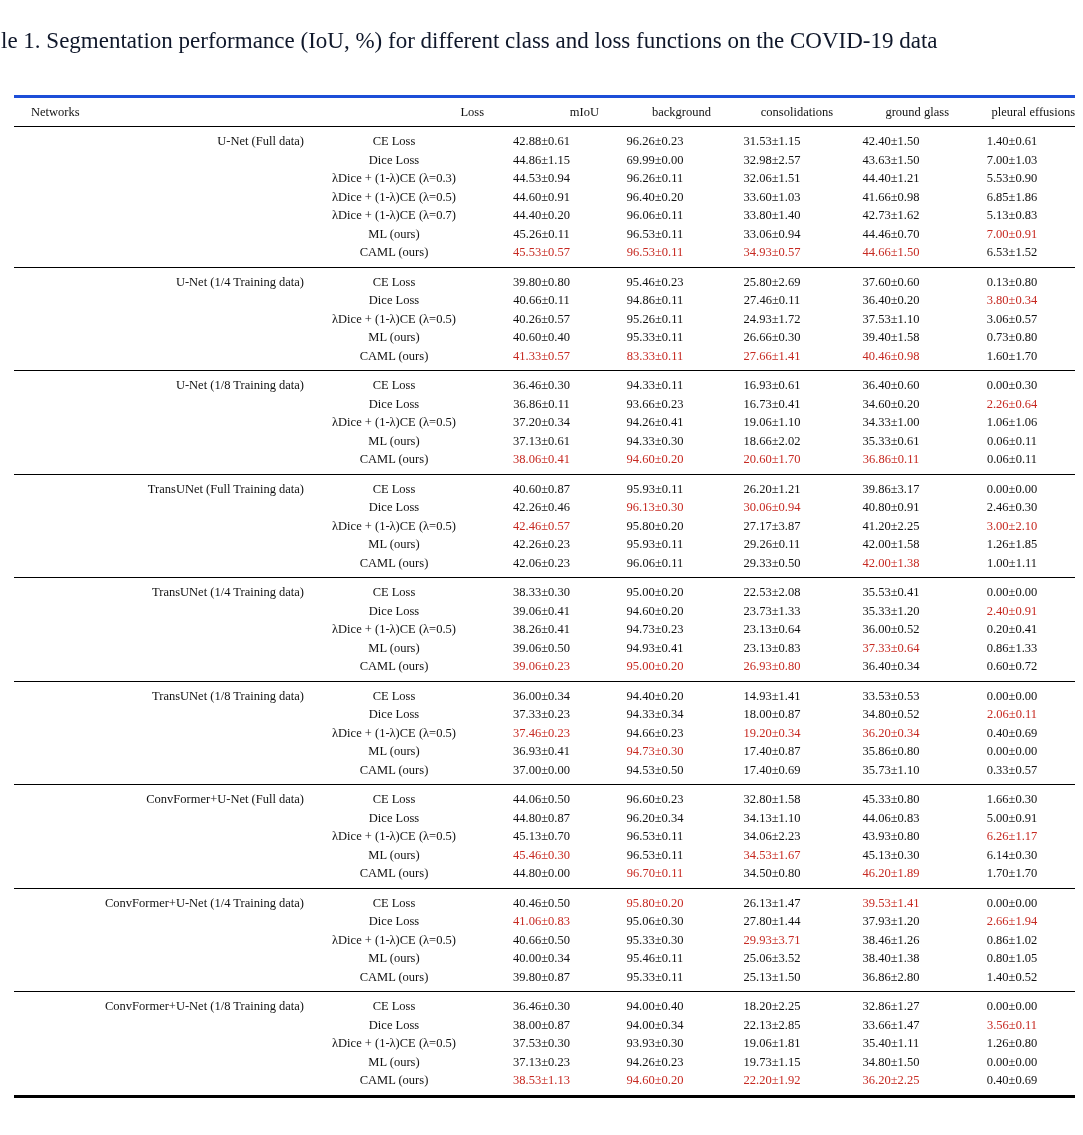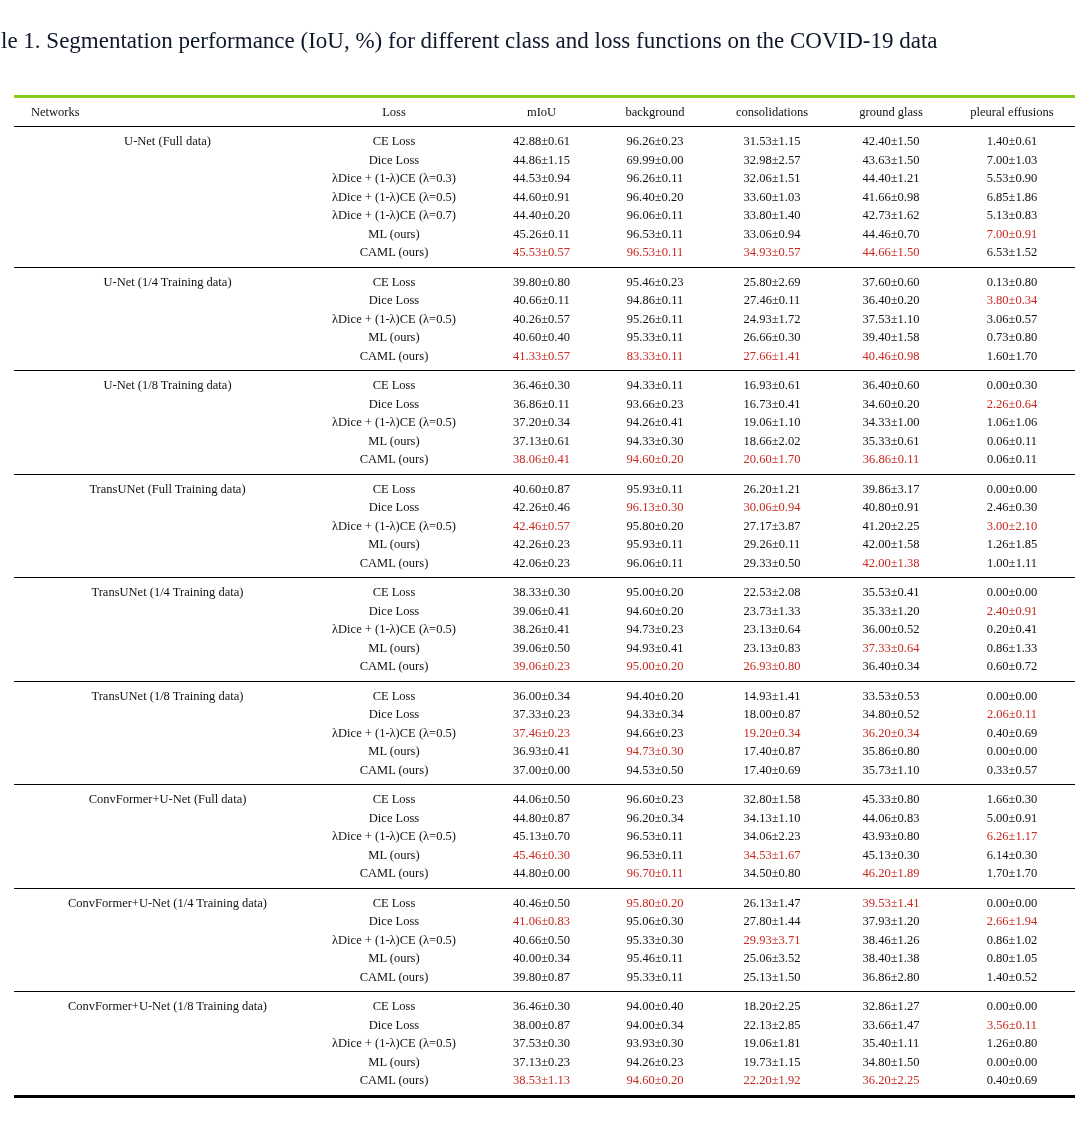--- a/index.html
+++ b/index.html
@@ -10,38 +10,38 @@
     position:relative; overflow:hidden;
   }
   .page-title {
     position:absolute; top:28px; left:1px;
     font-size:23px; white-space:nowrap; color:#0f172a;
   }
   table.results {
     position:absolute; top:95px; left:14px;
     width:1061px; table-layout:fixed;
     border-collapse:collapse;
-    border-top:3px solid #84cc16;
+    border-top:3px solid #1d4ed8;
     border-bottom:3px solid #000;
     font-size:12.5px; color:#111;
   }
   thead th {
     font-weight:normal; font-size:12.5px;
-    height:28px; text-align:center;
+    height:28px; text-align:right;
     border-bottom:1.5px solid #000;
     padding:0;
   }
   thead th.left { text-align:left; padding-left:17px; }
   tbody.group + tbody.group { border-top:1.5px solid #000; }
   td {
     text-align:center; padding:0;
     height:18.5px; line-height:18.5px;
     white-space:nowrap; overflow:hidden;
   }
-  td.net { text-align:center; padding-left:17px; vertical-align:top; }
+  td.net { text-align:right; padding-left:17px; vertical-align:top; }
   tbody tr:first-child td { padding-top:5px; }
   tbody tr:last-child td { padding-bottom:5px; }
   td.red { color:var(--red, #c62820); }
 </style>
 </head>
 <body>
 
 <div class="page-title">le 1. Segmentation performance (IoU, %) for different class and loss functions on the COVID-19 data</div>
 
 <table class="results">

